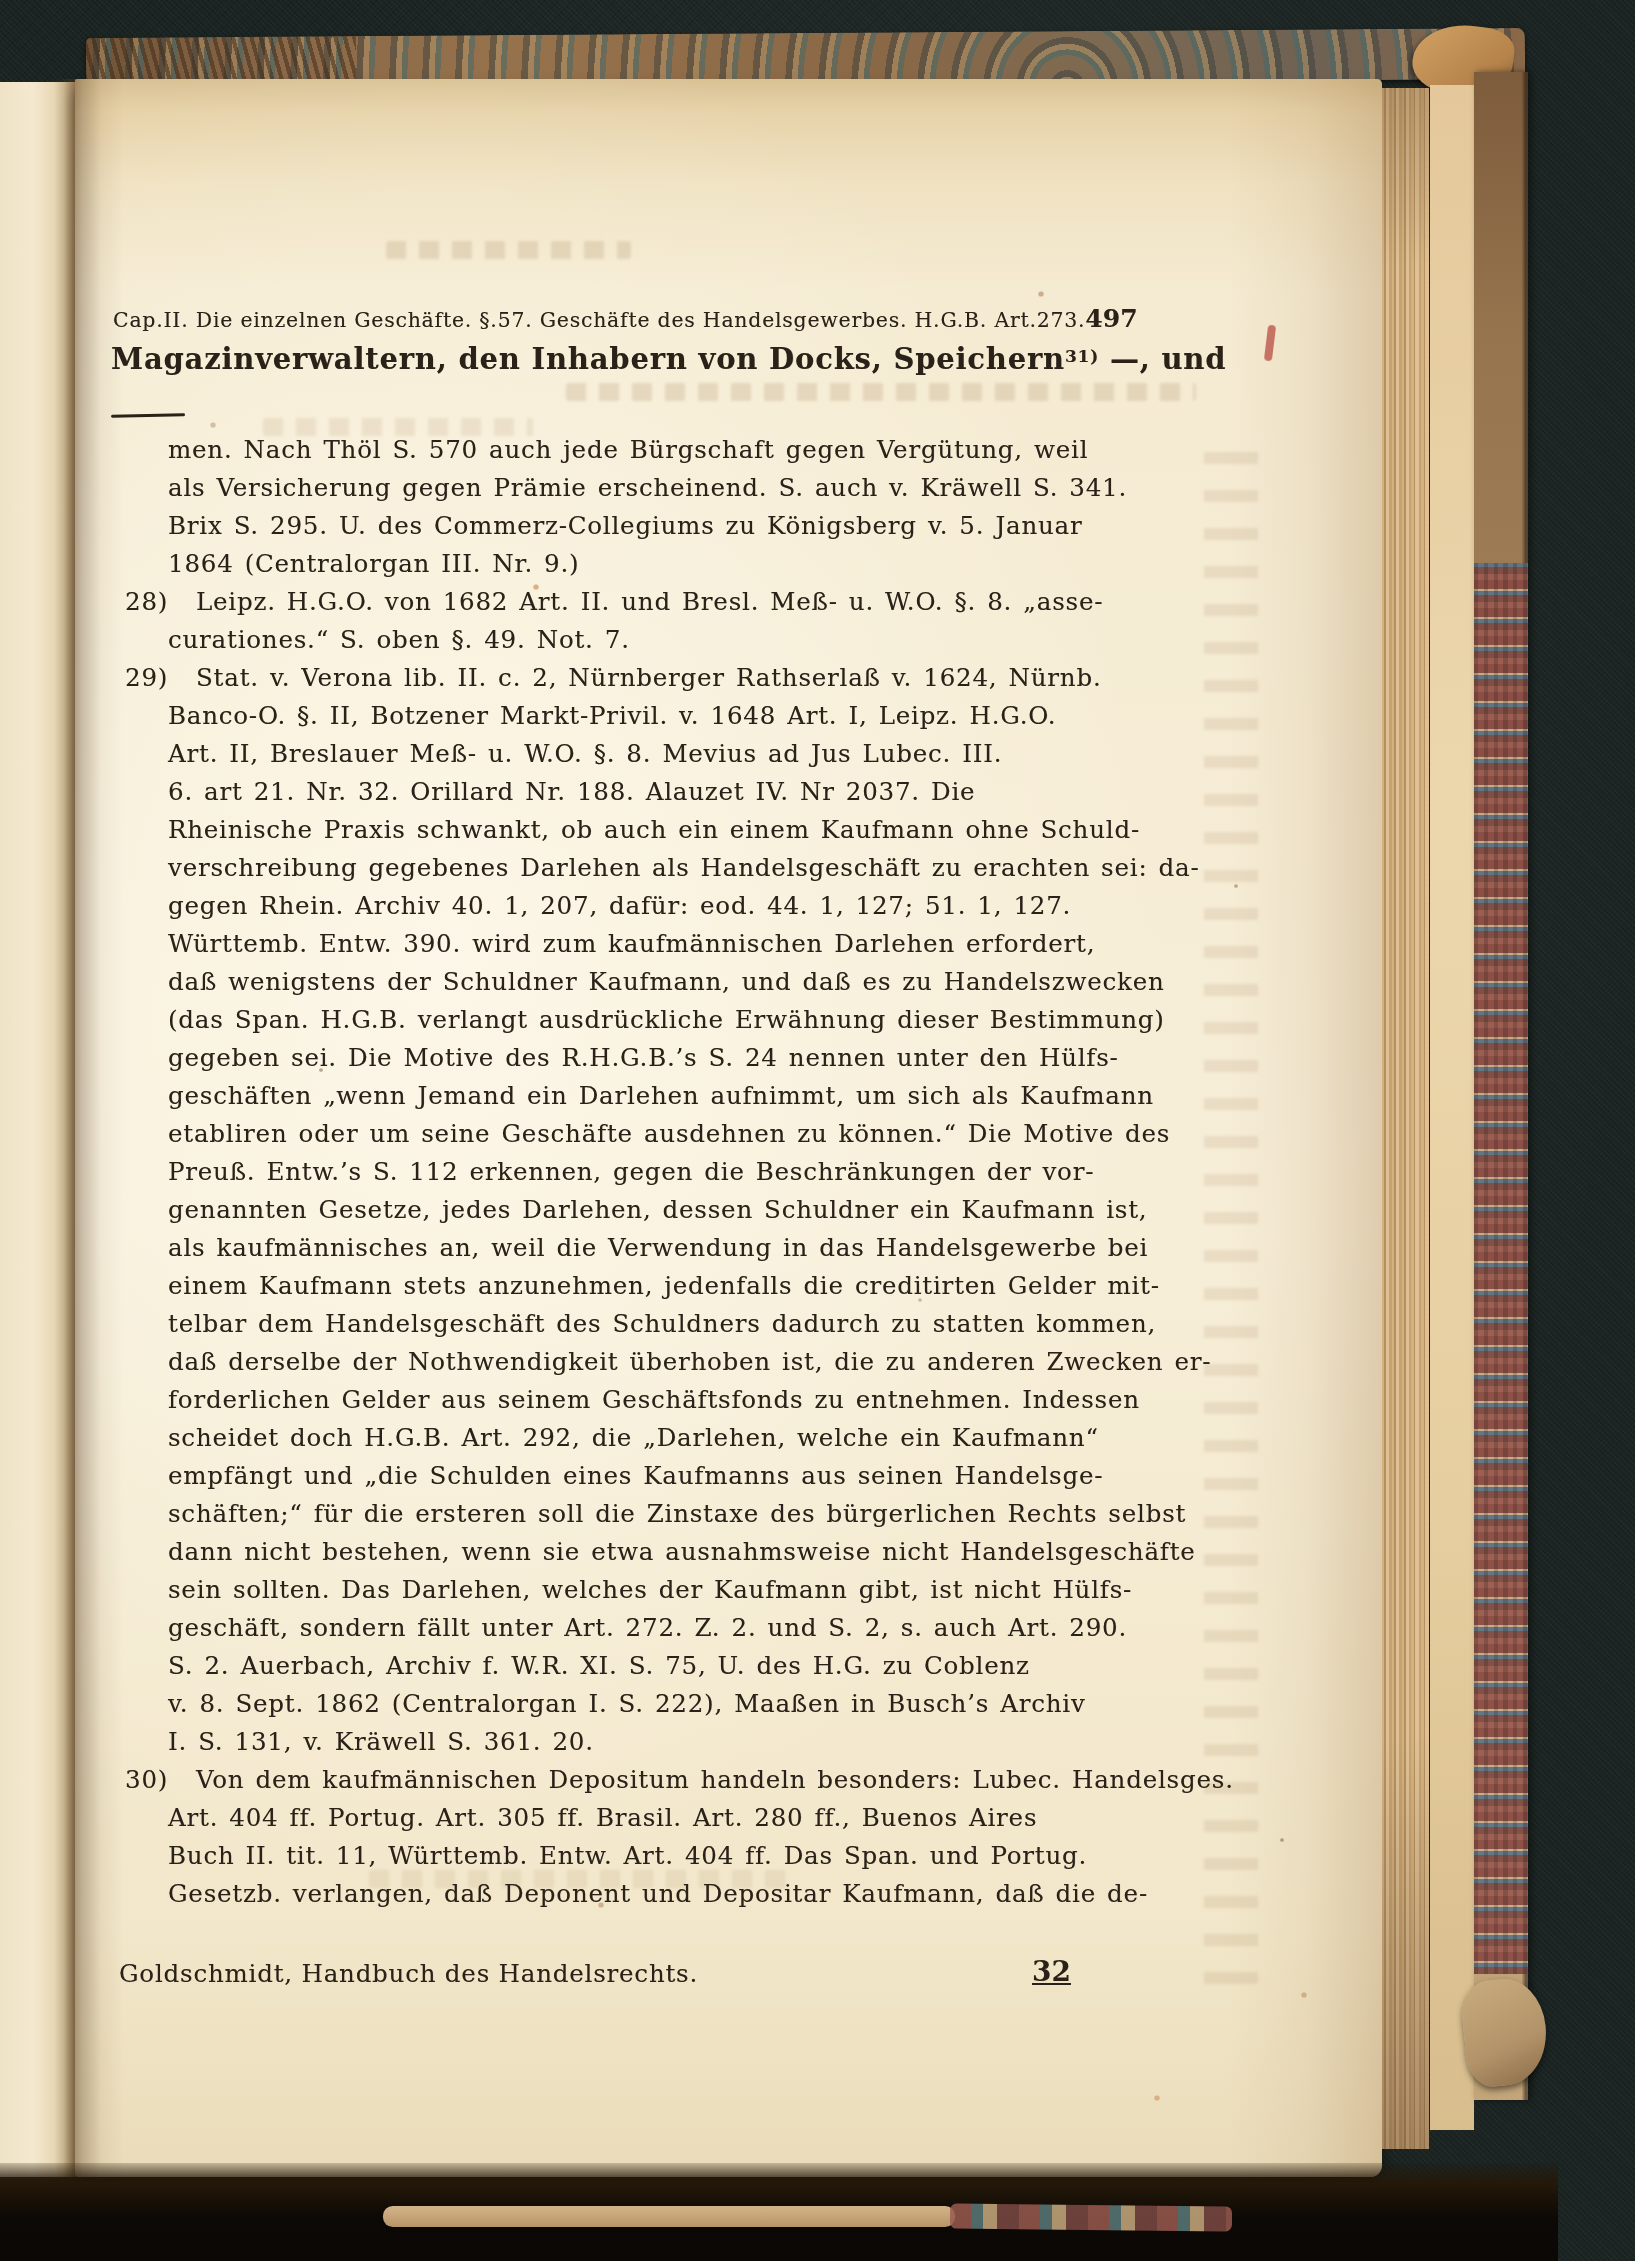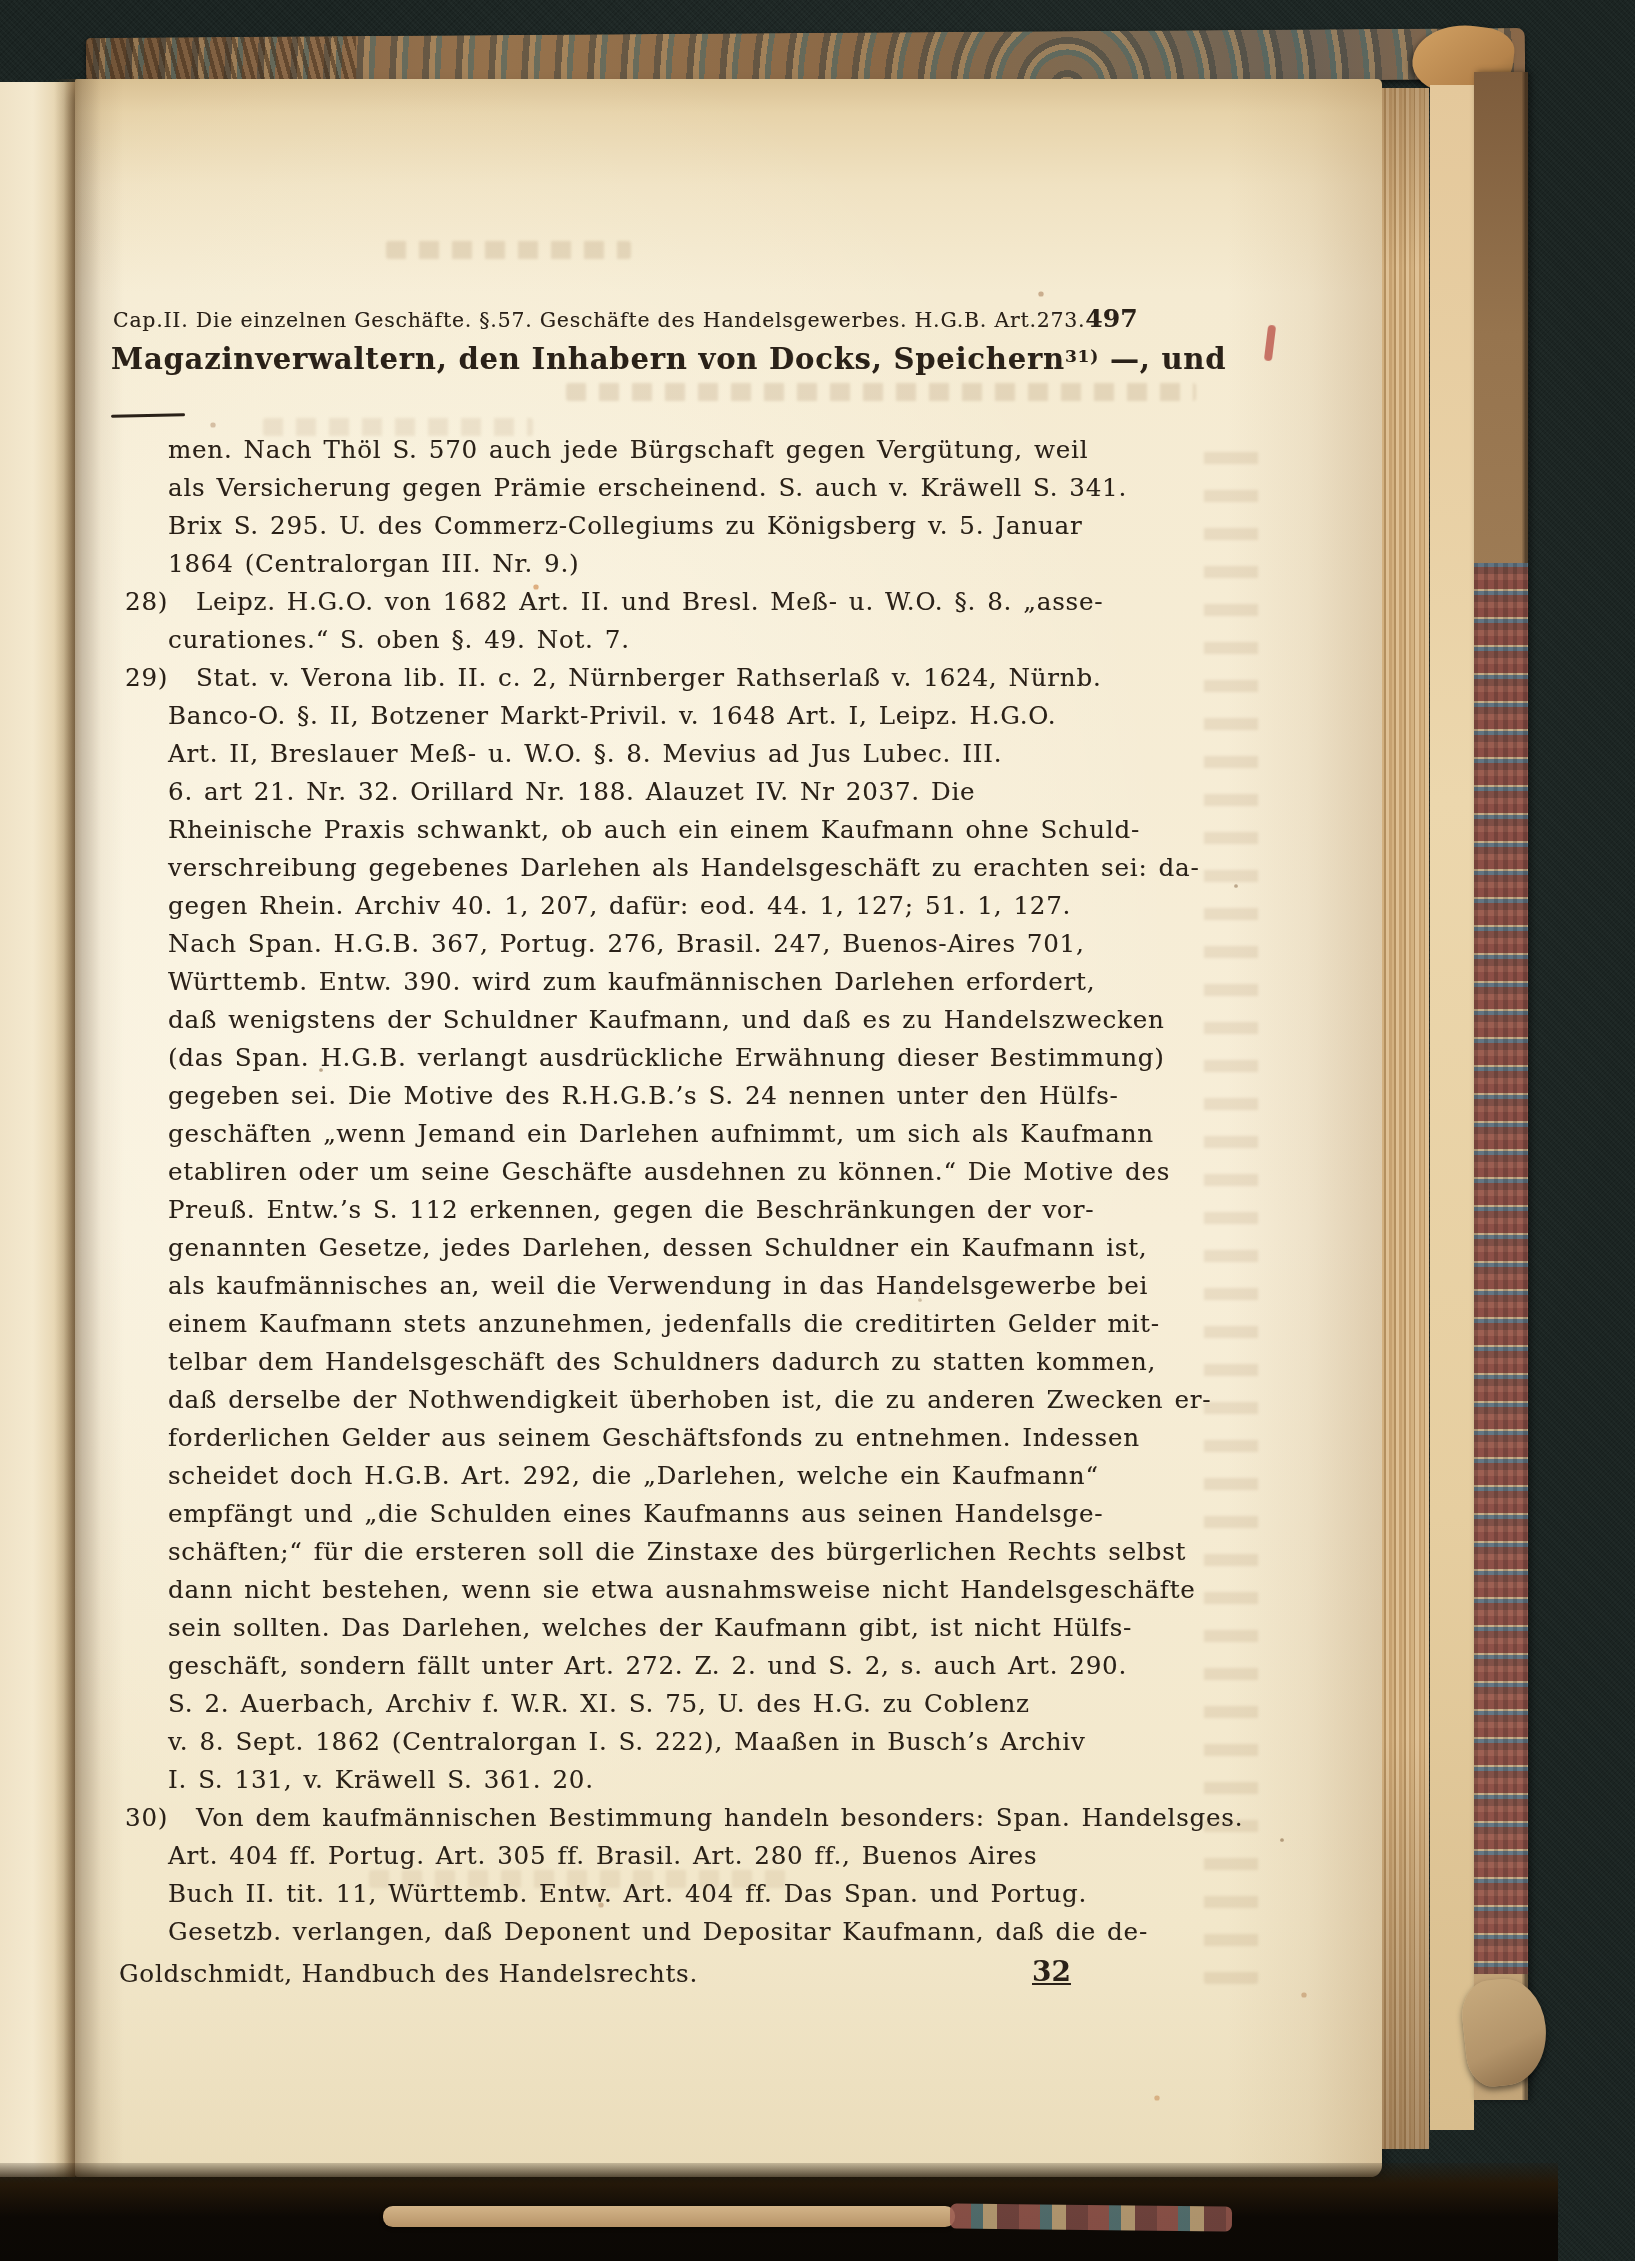--- a/index.html
+++ b/index.html
@@ -207,21 +207,20 @@
 
       <div class="fn">
         <span class="fn-num">29)</span>
         <div class="ln fi">Stat. v. Verona lib. II. c. 2, Nürnberger Rathserlaß v. 1624, Nürnb.</div>
         <div class="ln">Banco-O. §. II, Botzener Markt-Privil. v. 1648 Art. I, Leipz. H.G.O.</div>
         <div class="ln">Art. II, Breslauer Meß- u. W.O. §. 8. Mevius ad Jus Lubec. III.</div>
         <div class="ln">6. art 21. Nr. 32. Orillard Nr. 188. Alauzet IV. Nr 2037. Die</div>
         <div class="ln">Rheinische Praxis schwankt, ob auch ein einem Kaufmann ohne Schuld-</div>
         <div class="ln">verschreibung gegebenes Darlehen als Handelsgeschäft zu erachten sei: da-</div>
         <div class="ln">gegen Rhein. Archiv 40. 1, 207, dafür: eod. 44. 1, 127; 51. 1, 127.</div>
-        <div class="ln">Nach Span. H.G.B. 367, Portug. 276, Brasil. 247, Buenos-Aires 701,</div>
         <div class="ln">Württemb. Entw. 390. wird zum kaufmännischen Darlehen erfordert,</div>
         <div class="ln">daß wenigstens der Schuldner Kaufmann, und daß es zu Handelszwecken</div>
         <div class="ln">(das Span. H.G.B. verlangt ausdrückliche Erwähnung dieser Bestimmung)</div>
         <div class="ln">gegeben sei. Die Motive des R.H.G.B.’s S. 24 nennen unter den Hülfs-</div>
         <div class="ln">geschäften „wenn Jemand ein Darlehen aufnimmt, um sich als Kaufmann</div>
         <div class="ln">etabliren oder um seine Geschäfte ausdehnen zu können.“ Die Motive des</div>
         <div class="ln">Preuß. Entw.’s S. 112 erkennen, gegen die Beschränkungen der vor-</div>
         <div class="ln">genannten Gesetze, jedes Darlehen, dessen Schuldner ein Kaufmann ist,</div>
         <div class="ln">als kaufmännisches an, weil die Verwendung in das Handelsgewerbe bei</div>
         <div class="ln">einem Kaufmann stets anzunehmen, jedenfalls die creditirten Gelder mit-</div>
@@ -234,21 +233,21 @@
         <div class="ln">dann nicht bestehen, wenn sie etwa ausnahmsweise nicht Handelsgeschäfte</div>
         <div class="ln">sein sollten. Das Darlehen, welches der Kaufmann gibt, ist nicht Hülfs-</div>
         <div class="ln">geschäft, sondern fällt unter Art. 272. Z. 2. und S. 2, s. auch Art. 290.</div>
         <div class="ln">S. 2. Auerbach, Archiv f. W.R. XI. S. 75, U. des H.G. zu Coblenz</div>
         <div class="ln">v. 8. Sept. 1862 (Centralorgan I. S. 222), Maaßen in Busch’s Archiv</div>
         <div class="ln">I. S. 131, v. Kräwell S. 361. 20.</div>
       </div>
 
       <div class="fn">
         <span class="fn-num">30)</span>
-        <div class="ln fi">Von dem kaufmännischen Bestimmung handeln besonders: Span. Handelsges.</div>
+        <div class="ln fi">Von dem kaufmännischen Depositum handeln besonders: Lubec. Handelsges.</div>
         <div class="ln">Art. 404 ff. Portug. Art. 305 ff. Brasil. Art. 280 ff., Buenos Aires</div>
         <div class="ln">Buch II. tit. 11, Württemb. Entw. Art. 404 ff. Das Span. und Portug.</div>
         <div class="ln">Gesetzb. verlangen, daß Deponent und Depositar Kaufmann, daß die de-</div>
       </div>
 
     </div>
 
     <div class="page-footer">Goldschmidt, Handbuch des Handelsrechts.</div>
     <div class="sheet-num">32</div>
 

